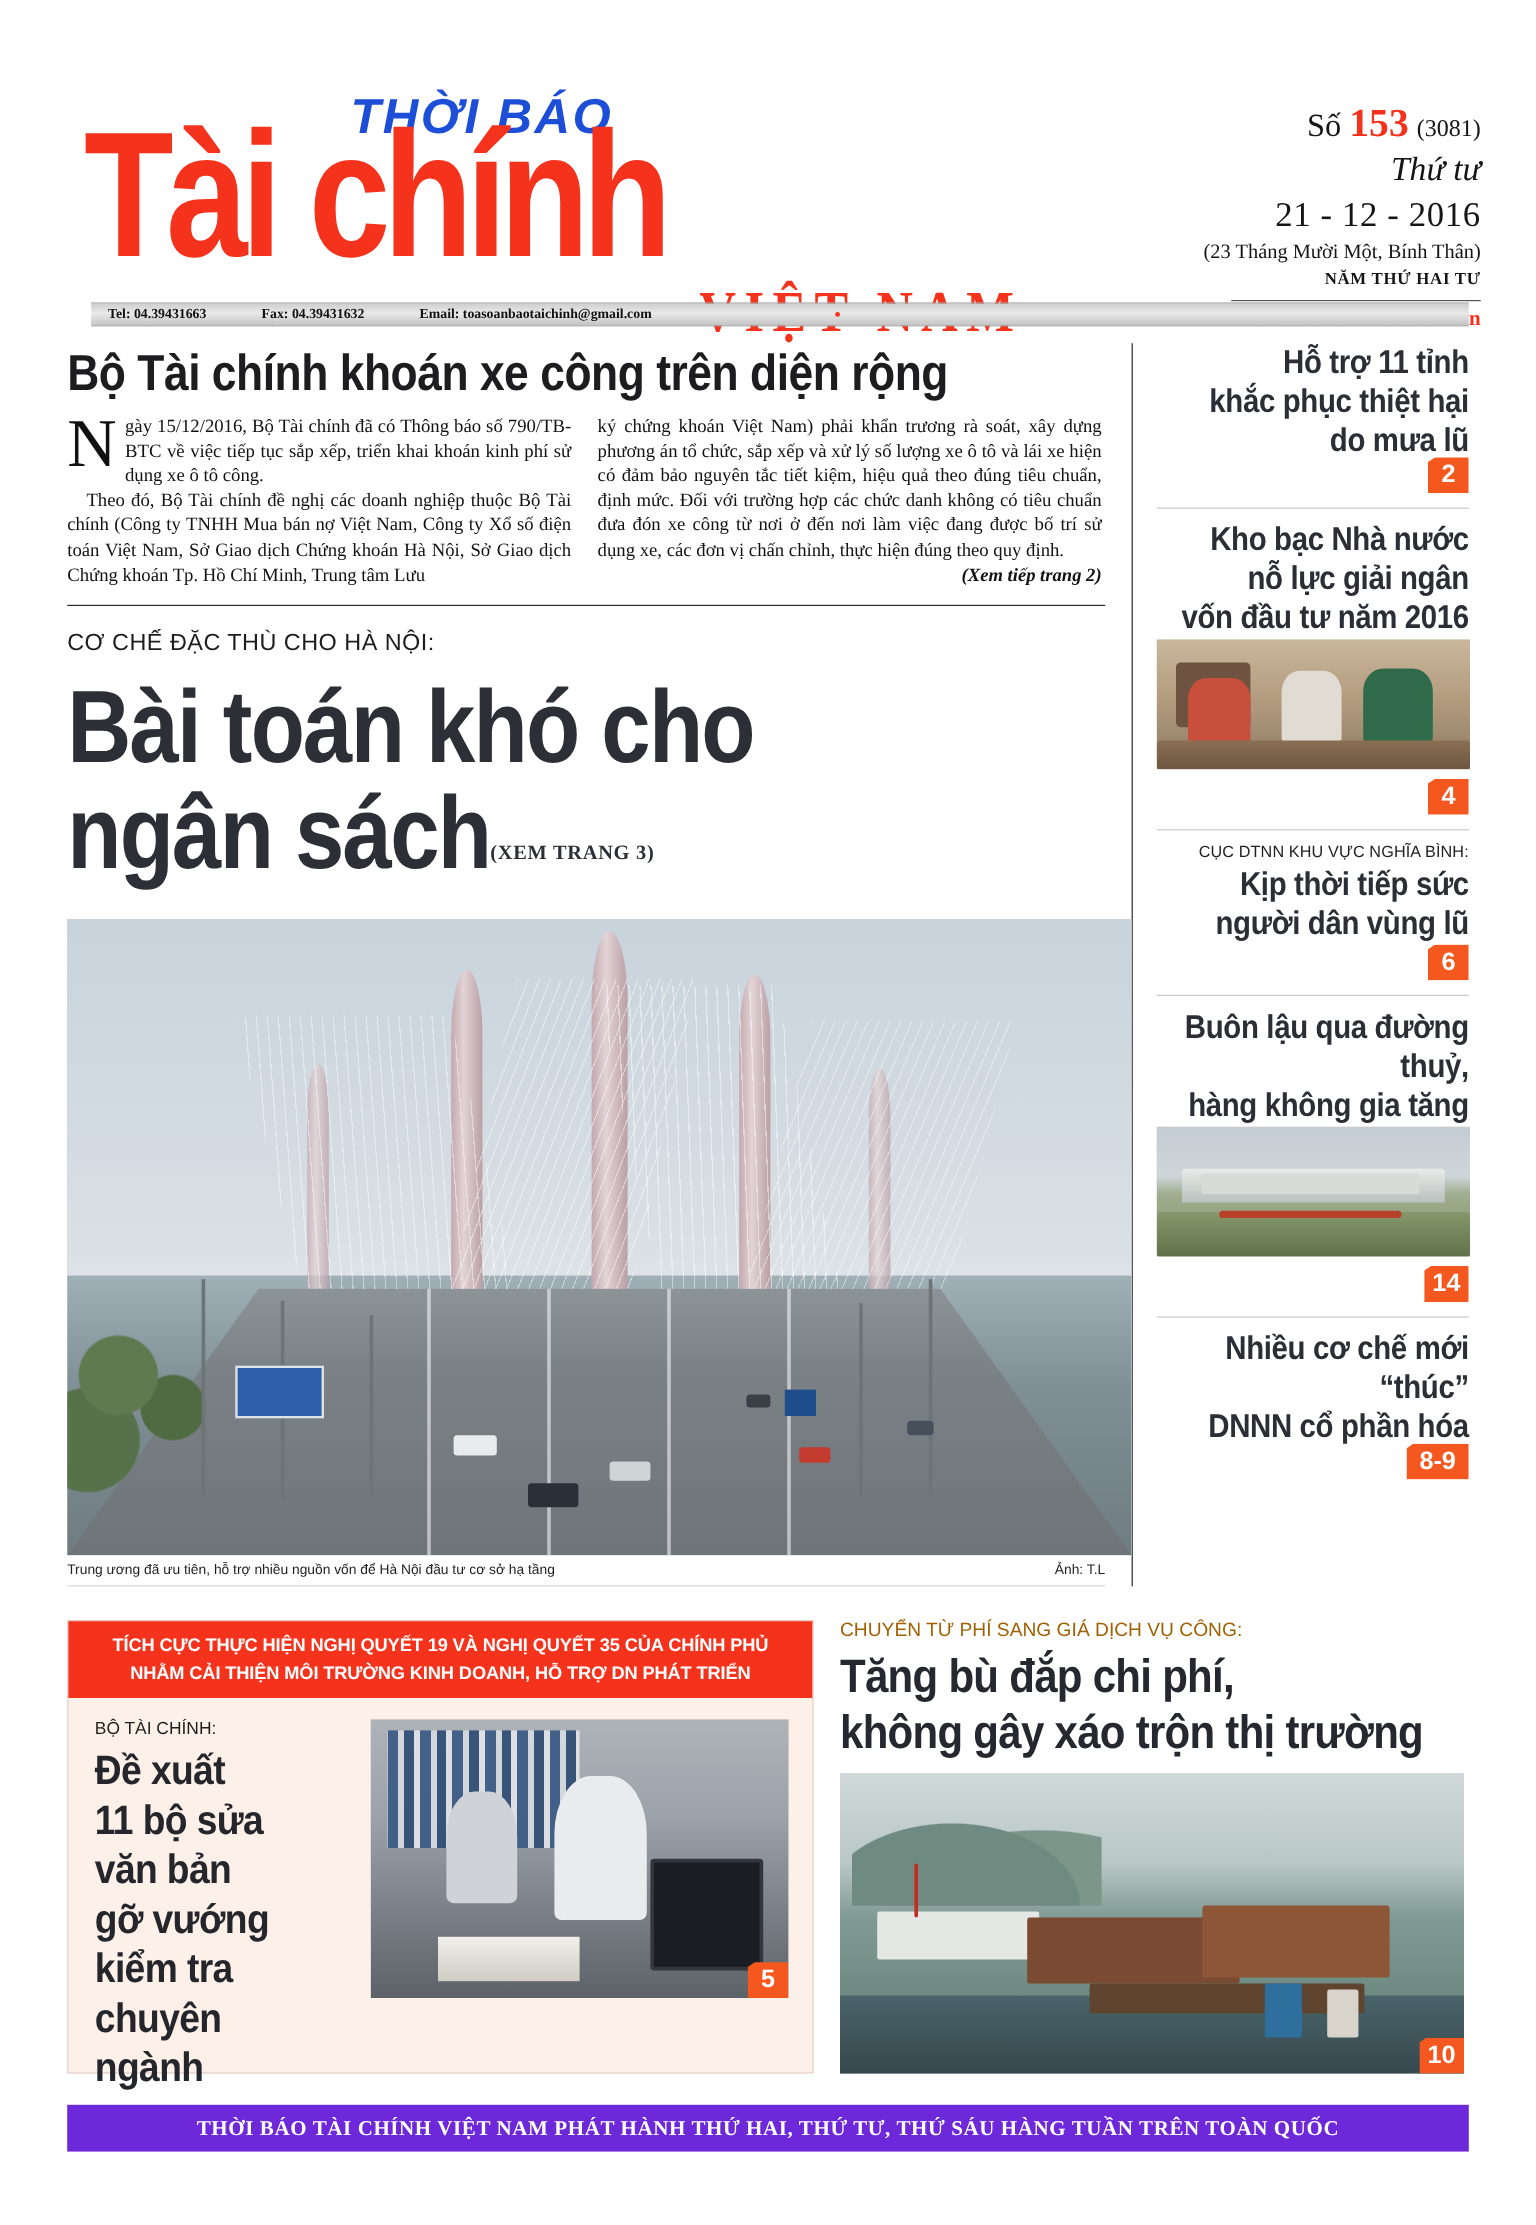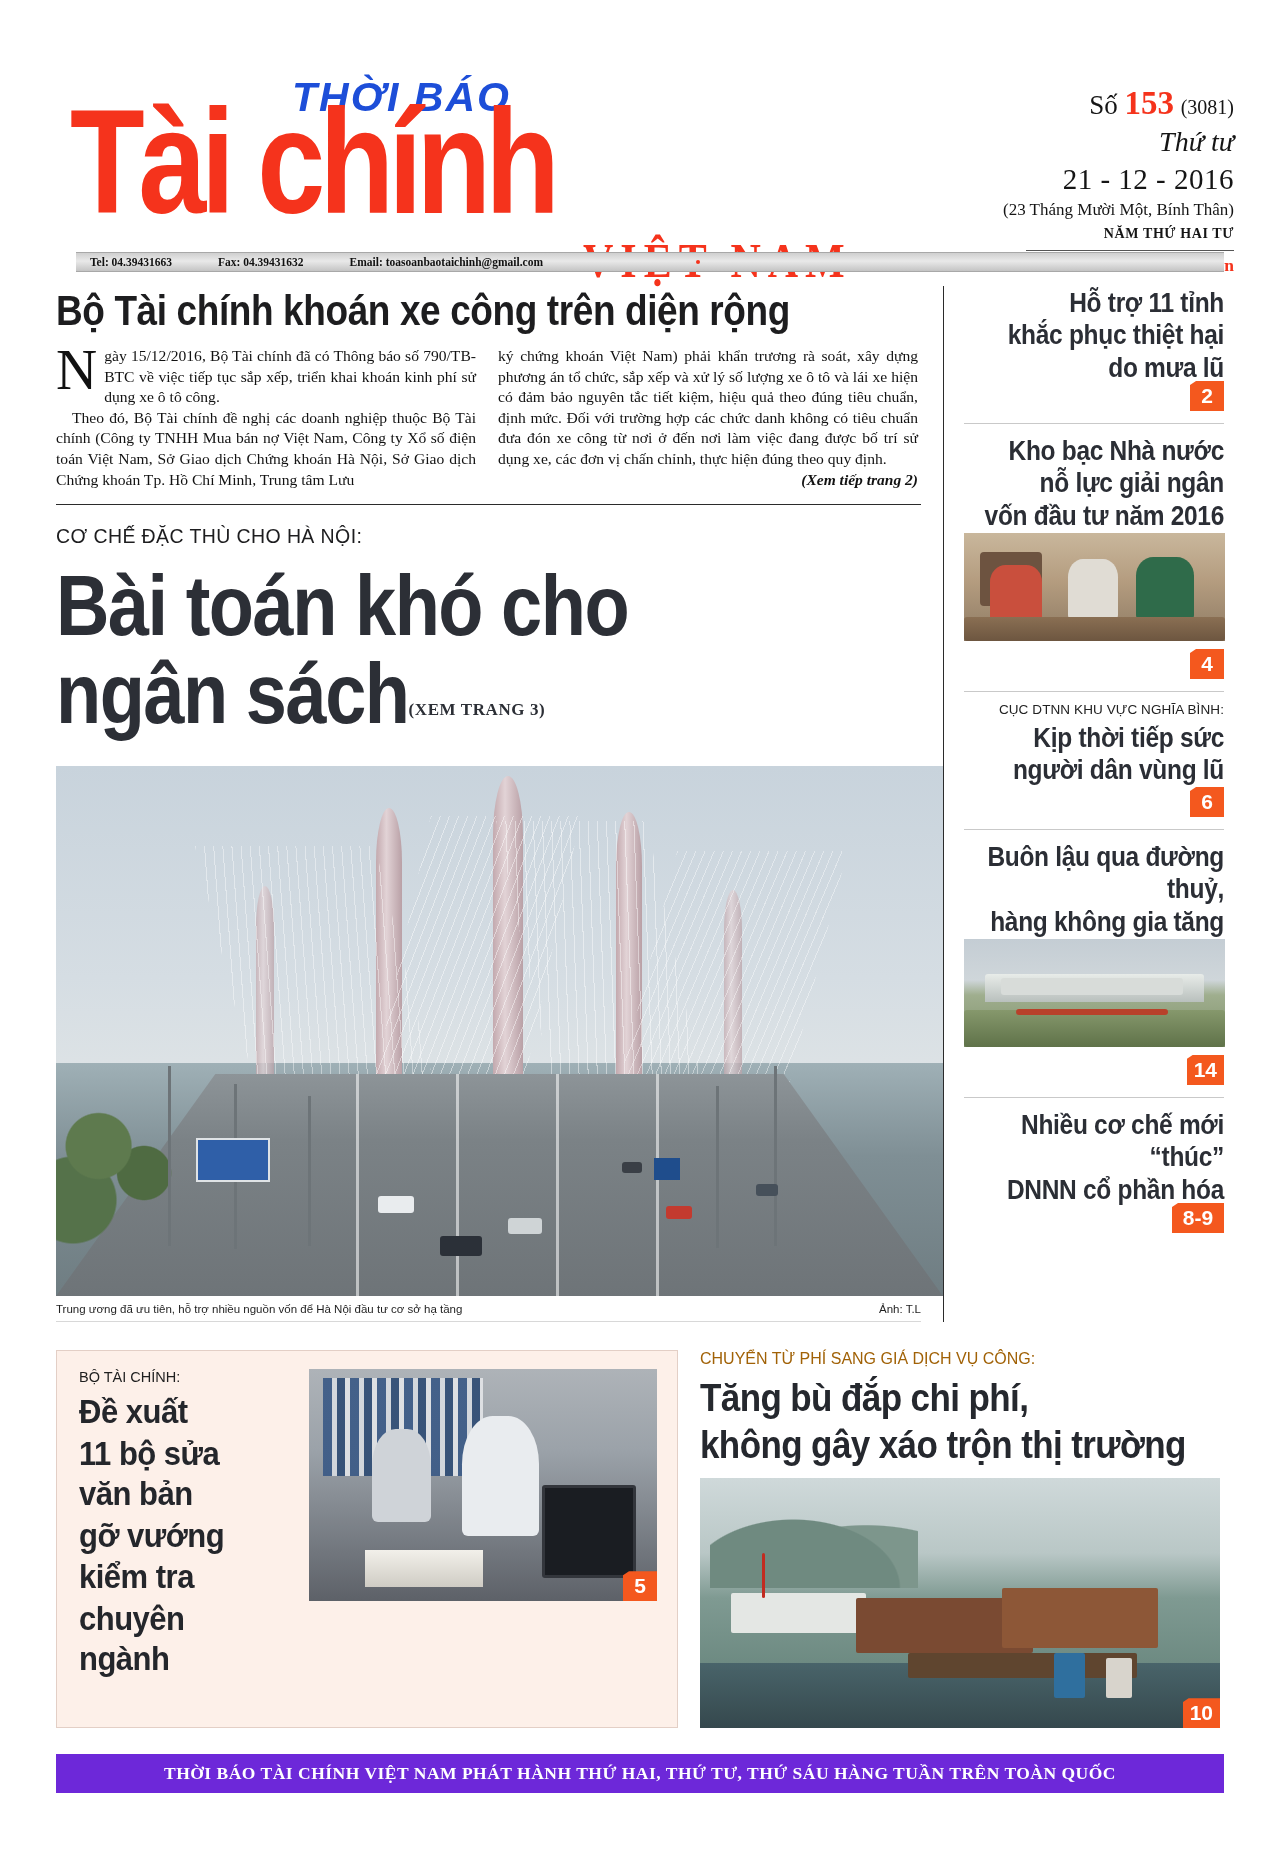--- a/index.html
+++ b/index.html
@@ -628,20 +628,24 @@
         <div class="pageflag-row">
           <div class="pageflag wide">8-9</div>
         </div>
       </div>
     </div>
   </div>
 
   <div class="bottom-grid">
 
     <div class="promo-box">
+      <div class="promo-banner">
+        <div>TÍCH CỰC THỰC HIỆN NGHỊ QUYẾT 19 VÀ NGHỊ QUYẾT 35 CỦA CHÍNH PHỦ</div>
+        <div>NHẰM CẢI THIỆN MÔI TRƯỜNG KINH DOANH, HỖ TRỢ DN PHÁT TRIỂN</div>
+      </div>
       <div class="promo-inner">
         <div class="promo-left">
           <div class="promo-kicker">BỘ TÀI CHÍNH:</div>
           <div class="promo-title">
             <div>Đề xuất</div>
             <div>11 bộ sửa</div>
             <div>văn bản</div>
             <div>gỡ vướng</div>
             <div>kiểm tra</div>
             <div>chuyên ngành</div>

